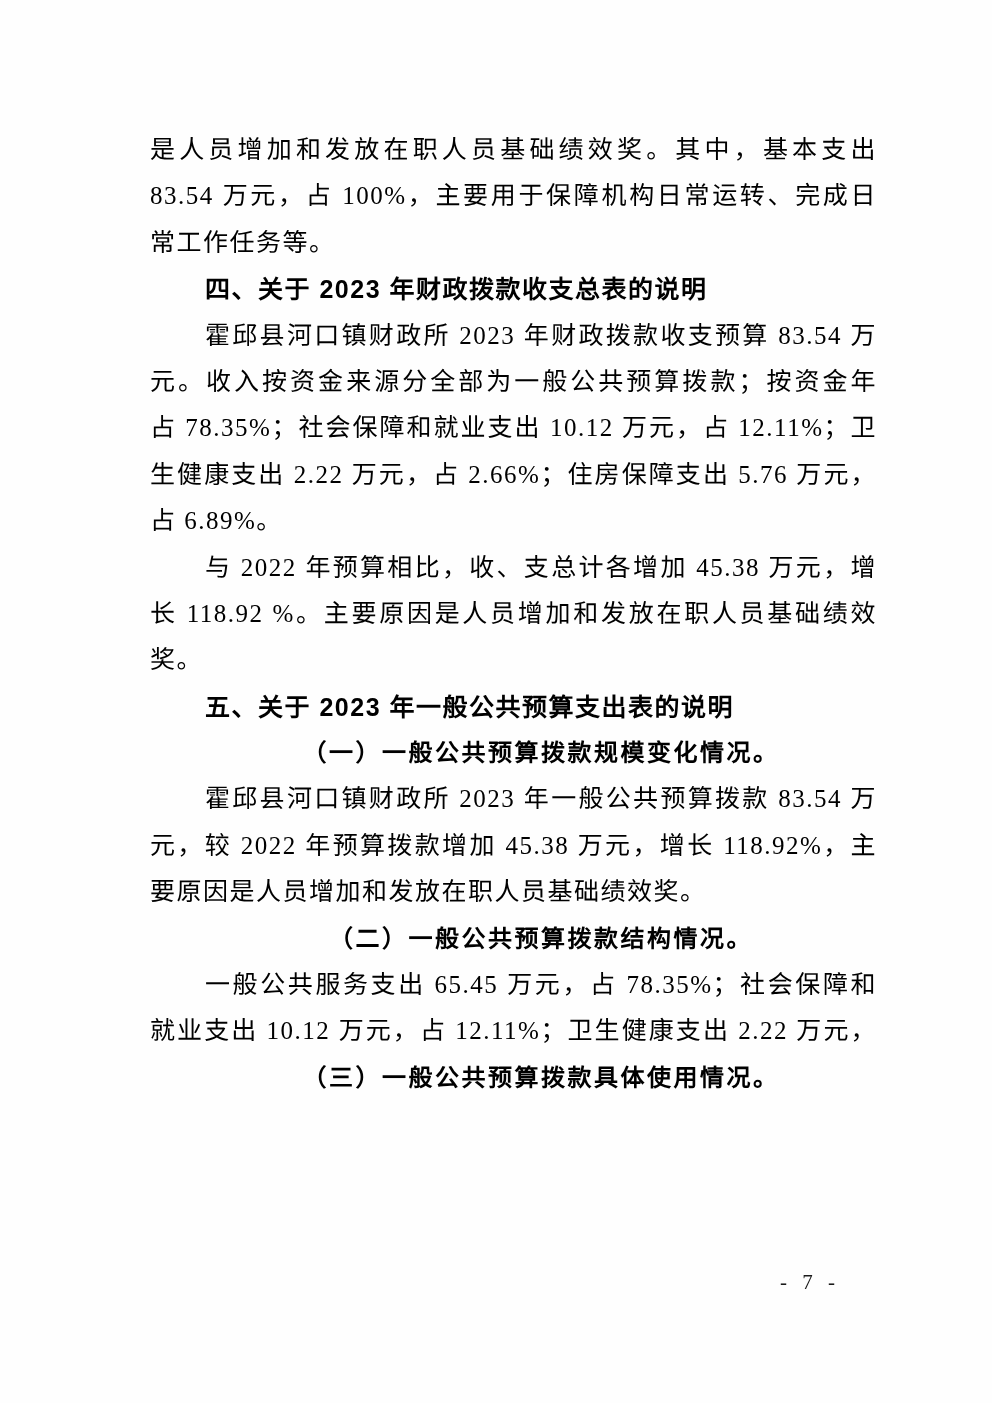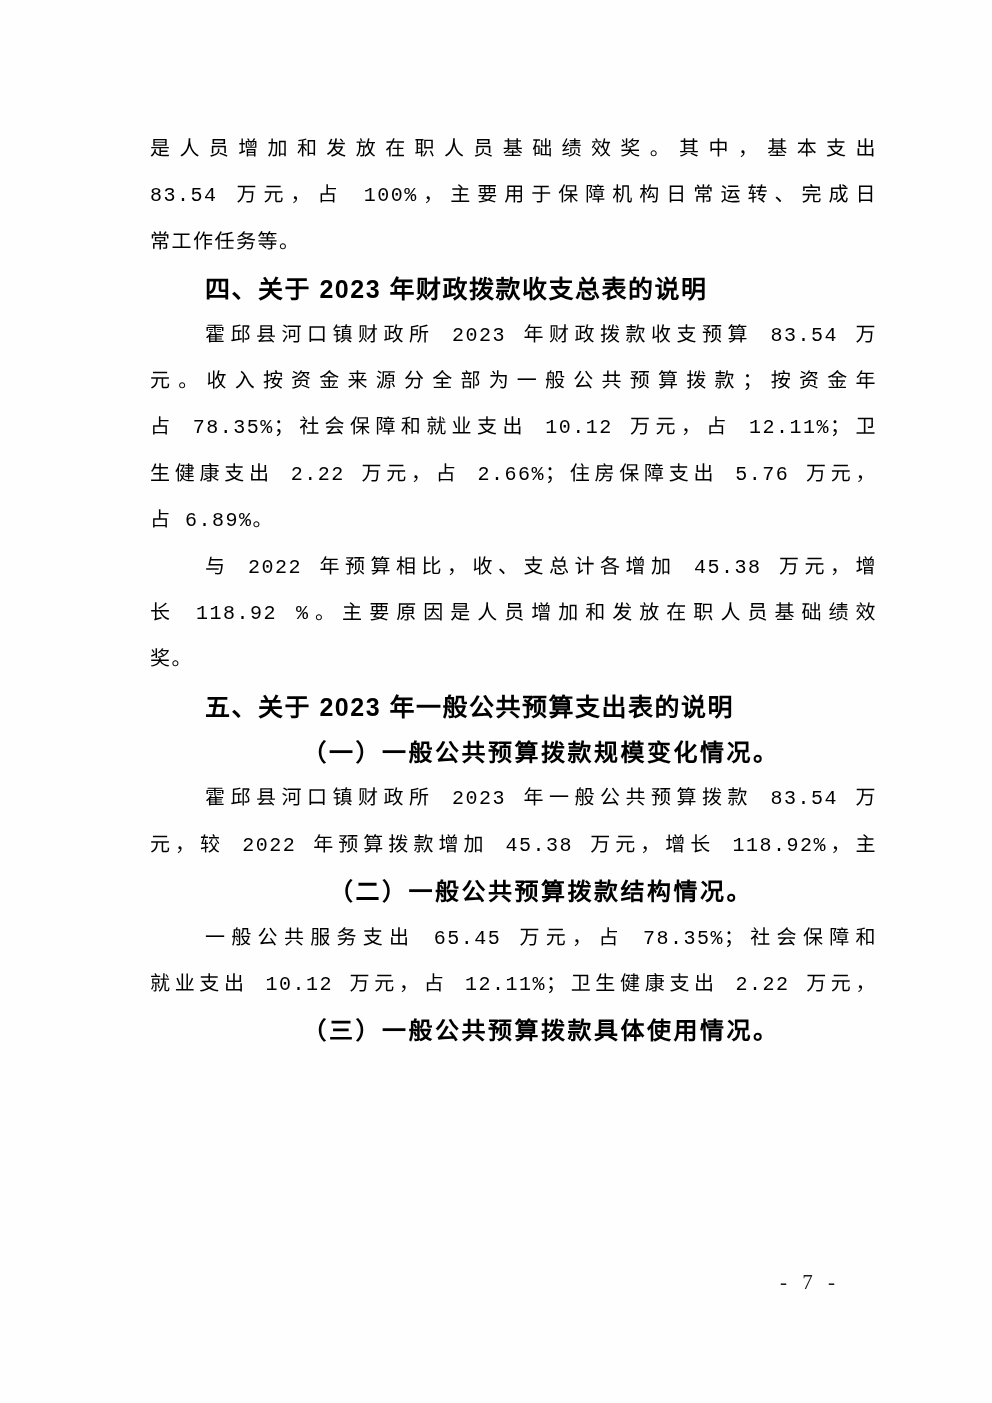--- a/index.html
+++ b/index.html
@@ -28,22 +28,22 @@
   }
   
   .line.fill {
     text-align: justify;
     text-align-last: justify;
   }
   .line.indent {
     text-indent: 55px;
   }
   .body-line {
-    font-family: Liberation Mono, monospace;
-    font-size: 20px;
+    font-family: Liberation Serif, serif;
+    font-size: 25px;
     letter-spacing: 1.5px;
   }
   .heading-line {
     font-family: "Liberation Sans", "DejaVu Sans", sans-serif;
     font-size: 25px;
     font-weight: 700;
     letter-spacing: 1.5px;
   }
   .subheading-line {
     font-family: "Liberation Serif", "DejaVu Serif", serif;
@@ -86,20 +86,21 @@
       <div class="block paragraph">
         <div class="line body-line fill indent">与 2022 年预算相比，收、支总计各增加 45.38 万元，增</div>
         <div class="line body-line fill">长 118.92 %。主要原因是人员增加和发放在职人员基础绩效</div>
         <div class="line body-line">奖。</div>
       </div>
       <div class="block line indent heading-line">五、关于 2023 年一般公共预算支出表的说明</div>
       <div class="block line indent subheading-line">（一）一般公共预算拨款规模变化情况。</div>
       <div class="block paragraph">
         <div class="line body-line fill indent">霍邱县河口镇财政所 2023 年一般公共预算拨款 83.54 万</div>
         <div class="line body-line fill">元，较 2022 年预算拨款增加 45.38 万元，增长 118.92%，主</div>
+        <div class="line body-line">要原因是人员增加和发放在职人员基础绩效奖。</div>
       </div>
       <div class="block line indent subheading-line">（二）一般公共预算拨款结构情况。</div>
       <div class="block paragraph">
         <div class="line body-line fill indent">一般公共服务支出 65.45 万元，占 78.35%；社会保障和</div>
         <div class="line body-line fill">就业支出 10.12 万元，占 12.11%；卫生健康支出 2.22 万元，</div>
       </div>
       <div class="block line indent subheading-line">（三）一般公共预算拨款具体使用情况。</div>
     </div>
   <div class="footer-pagenum">- 7 -</div>
 </div>

